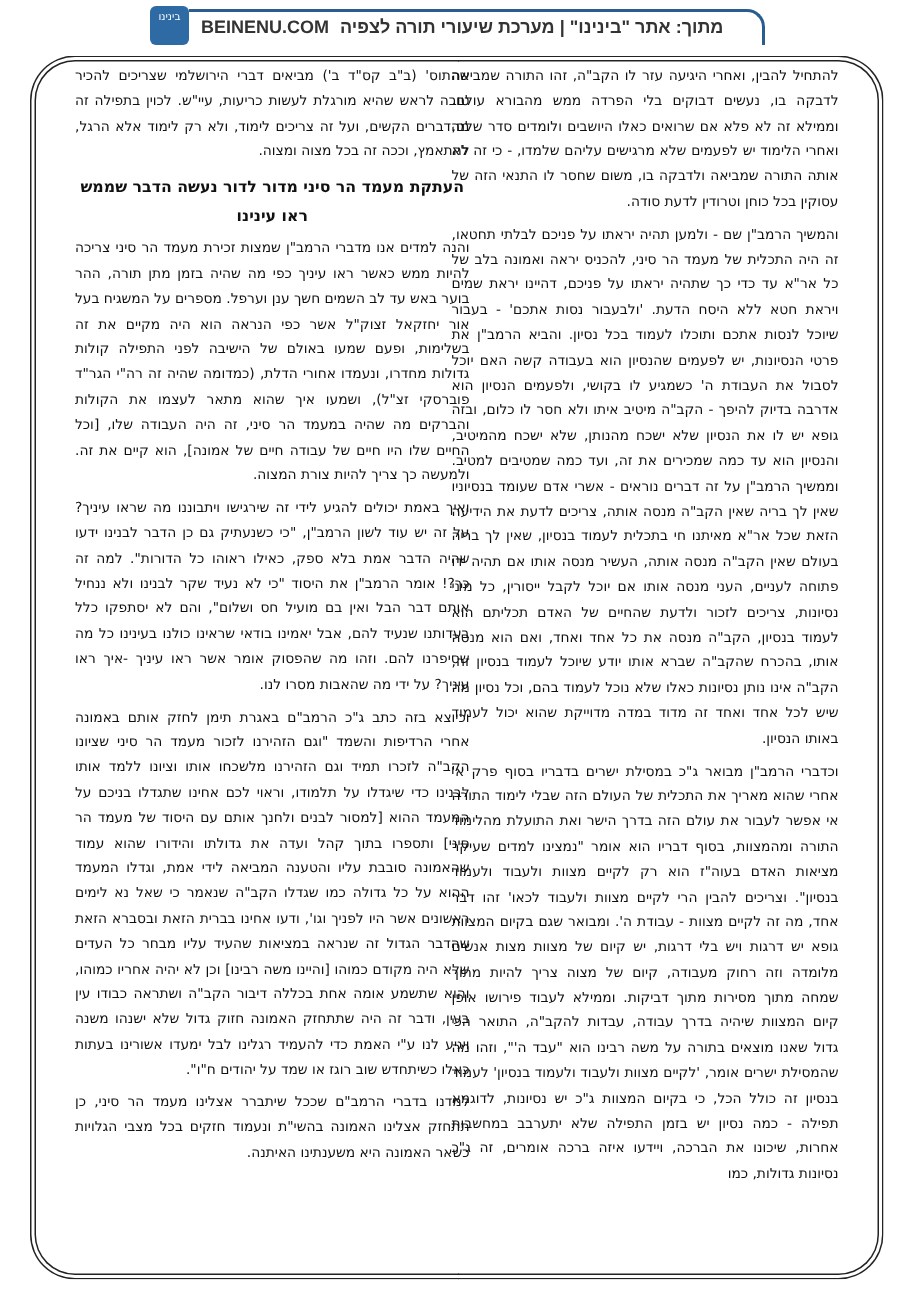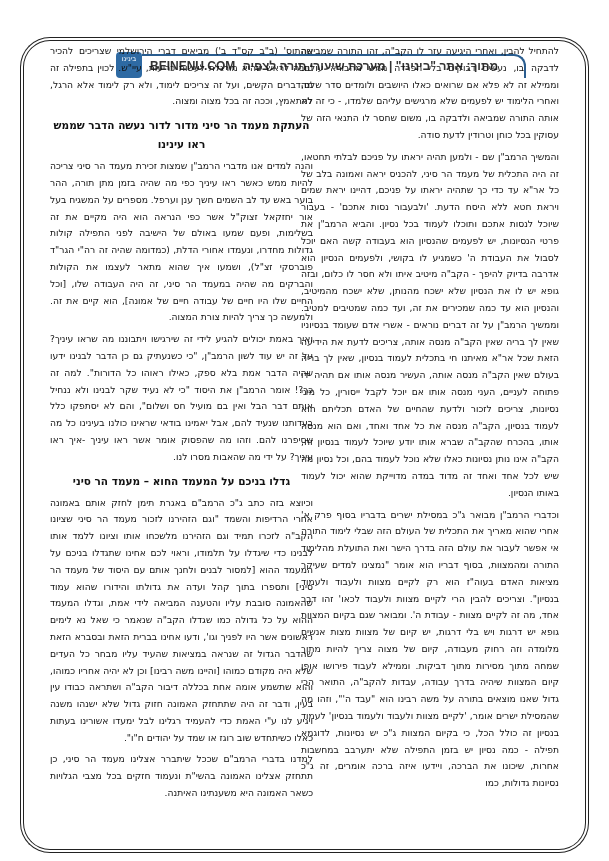--- a/index.html
+++ b/index.html
@@ -1,17 +1,17 @@
 <!DOCTYPE html>
 <html><head>
 <meta charset="utf-8">
 <style>
   html, body { margin: 0; padding: 0; background: #ffffff; }
   body { width: 609px; height: 861px; position: relative; overflow: hidden; font-family: "DejaVu Sans", sans-serif; color: #111; }
-  .header { position: absolute; top: 4px; left: 116px; width: 410px; height: 26px; margin-top: 48px; }
+  .header { position: absolute; top: 4px; left: 100px; width: 410px; height: 26px; }
   .header-line { position: absolute; left: 26px; right: 0; top: 2px; height: 22px; border-top: 2px solid #2a5d8f; border-right: 2px solid #2a5d8f; border-top-right-radius: 12px; }
   .logo { position: absolute; left: 0; top: 0; width: 26px; height: 26px; background: #2e6aa3; border-radius: 4px; color: #fff; font-size: 7px; text-align: center; line-height: 10px; padding-top: 2px; box-sizing: border-box; }
   .header-text { position: absolute; left: 34px; top: 7px; font-family: "Liberation Sans", sans-serif; font-size: 12px; font-weight: bold; color: #333; white-space: nowrap; }
   .header-text .site { margin-right: 4px; text-align: right; }
   .frame { position: absolute; left: 20px; right: 20px; top: 37px; bottom: 8px; }
   .frame-col { position: absolute; top: 0; bottom: 0; border: 4px double #222; box-sizing: border-box; }
   .frame-left { left: 0; width: 286px; border-top-left-radius: 30px; border-bottom-left-radius: 30px; border-right: none; }
   .frame-right { right: 0; width: 284px; border-top-right-radius: 30px; border-bottom-right-radius: 30px; border-left: none; }
   .col { position: absolute; top: 6px; bottom: 20px; direction: rtl; text-align: justify; font-family: "DejaVu Sans", sans-serif; font-size: 9.2px; line-height: 16.8px; overflow: hidden; }
   .col-right { right: 30px; width: 258px; margin-left: 41px; }
@@ -39,17 +39,16 @@
     <p>להתחיל להבין, ואחרי היגיעה עזר לו הקב"ה, זהו התורה שמביאה לדבקה בו, נעשים דבוקים בלי הפרדה ממש מהבורא עולם. וממילא זה לא פלא אם שרואים כאלו היושבים ולומדים סדר שלם, ואחרי הלימוד יש לפעמים שלא מרגישים עליהם שלמדו, - כי זה לא אותה התורה שמביאה ולדבקה בו, משום שחסר לו התנאי הזה של עסוקין בכל כוחן וטרודין לדעת סודה.</p>
     <p>והמשיך הרמב"ן שם - ולמען תהיה יראתו על פניכם לבלתי תחטאו, זה היה התכלית של מעמד הר סיני, להכניס יראה ואמונה בלב של כל אר"א עד כדי כך שתהיה יראתו על פניכם, דהיינו יראת שמים ויראת חטא ללא היסח הדעת. 'ולבעבור נסות אתכם' - בעבור שיוכל לנסות אתכם ותוכלו לעמוד בכל נסיון. והביא הרמב"ן את פרטי הנסיונות, יש לפעמים שהנסיון הוא בעבודה קשה האם יוכל לסבול את העבודת ה' כשמגיע לו בקושי, ולפעמים הנסיון הוא אדרבה בדיוק להיפך - הקב"ה מיטיב איתו ולא חסר לו כלום, ובזה גופא יש לו את הנסיון שלא ישכח מהנותן, שלא ישכח מהמיטיב, והנסיון הוא עד כמה שמכירים את זה, ועד כמה שמטיבים למטיב. וממשיך הרמב"ן על זה דברים נוראים - אשרי אדם שעומד בנסיוניו שאין לך בריה שאין הקב"ה מנסה אותה, צריכים לדעת את הידיעה הזאת שכל אר"א מאיתנו חי בתכלית לעמוד בנסיון, שאין לך בריה בעולם שאין הקב"ה מנסה אותה, העשיר מנסה אותו אם תהיה ידו פתוחה לעניים, העני מנסה אותו אם יוכל לקבל ייסורין, כל מיני נסיונות, צריכים לזכור ולדעת שהחיים של האדם תכליתם הוא לעמוד בנסיון, הקב"ה מנסה את כל אחד ואחד, ואם הוא מנסה אותו, בהכרח שהקב"ה שברא אותו יודע שיוכל לעמוד בנסיון זה, הקב"ה אינו נותן נסיונות כאלו שלא נוכל לעמוד בהם, וכל נסיון מה שיש לכל אחד ואחד זה מדוד במדה מדוייקת שהוא יכול לעמוד באותו הנסיון.</p>
     <p>וכדברי הרמב"ן מבואר ג"כ במסילת ישרים בדבריו בסוף פרק א' אחרי שהוא מאריך את התכלית של העולם הזה שבלי לימוד התורה אי אפשר לעבור את עולם הזה בדרך הישר ואת התועלת מהלימוד התורה ומהמצוות, בסוף דבריו הוא אומר "נמצינו למדים שעיקר מציאות האדם בעוה"ז הוא רק לקיים מצוות ולעבוד ולעמוד בנסיון". וצריכים להבין הרי לקיים מצוות ולעבוד לכאו' זהו דבר אחד, מה זה לקיים מצוות - עבודת ה'. ומבואר שגם בקיום המצוות גופא יש דרגות ויש בלי דרגות, יש קיום של מצוות מצות אנשים מלומדה וזה רחוק מעבודה, קיום של מצוה צריך להיות מתוך שמחה מתוך מסירות מתוך דביקות. וממילא לעבוד פירושו אופן קיום המצוות שיהיה בדרך עבודה, עבדות להקב"ה, התואר הכי גדול שאנו מוצאים בתורה על משה רבינו הוא "עבד ה'", וזהו מה שהמסילת ישרים אומר, 'לקיים מצוות ולעבוד ולעמוד בנסיון' לעמוד בנסיון זה כולל הכל, כי בקיום המצוות ג"כ יש נסיונות, לדוגמא תפילה - כמה נסיון יש בזמן התפילה שלא יתערבב במחשבות אחרות, שיכונו את הברכה, ויידעו איזה ברכה אומרים, זה ג"כ נסיונות גדולות, כמו</p>
   </div>
 
   <div class="col col-left">
     <p>שהתוס' (ב"ב קס"ד ב') מביאים דברי הירושלמי שצריכים להכיר טובה לראש שהיא מורגלת לעשות כריעות, עיי"ש. לכוין בתפילה זה מהדברים הקשים, ועל זה צריכים לימוד, ולא רק לימוד אלא הרגל, להתאמץ, וככה זה בכל מצוה ומצוה.</p>
     <h3>העתקת מעמד הר סיני מדור לדור נעשה הדבר שממש ראו עינינו</h3>
     <p>והנה למדים אנו מדברי הרמב"ן שמצות זכירת מעמד הר סיני צריכה להיות ממש כאשר ראו עיניך כפי מה שהיה בזמן מתן תורה, ההר בוער באש עד לב השמים חשך ענן וערפל. מספרים על המשגיח בעל אור יחזקאל זצוק"ל אשר כפי הנראה הוא היה מקיים את זה בשלימות, ופעם שמעו באולם של הישיבה לפני התפילה קולות גדולות מחדרו, ונעמדו אחורי הדלת, (כמדומה שהיה זה רה"י הגר"ד פוברסקי זצ"ל), ושמעו איך שהוא מתאר לעצמו את הקולות והברקים מה שהיה במעמד הר סיני, זה היה העבודה שלו, [וכל החיים שלו היו חיים של עבודה חיים של אמונה], הוא קיים את זה. ולמעשה כך צריך להיות צורת המצוה.</p>
     <p>ואיך באמת יכולים להגיע לידי זה שירגישו ויתבוננו מה שראו עיניך? על זה יש עוד לשון הרמב"ן, "כי כשנעתיק גם כן הדבר לבנינו ידעו שהיה הדבר אמת בלא ספק, כאילו ראוהו כל הדורות". למה זה כך?! אומר הרמב"ן את היסוד "כי לא נעיד שקר לבנינו ולא ננחיל אותם דבר הבל ואין בם מועיל חס ושלום", והם לא יסתפקו כלל בעדותנו שנעיד להם, אבל יאמינו בודאי שראינו כולנו בעינינו כל מה שסיפרנו להם. וזהו מה שהפסוק אומר אשר ראו עיניך -איך ראו עיניך? על ידי מה שהאבות מסרו לנו.</p>
-    <h3>גדלו בניכם על המעמד החוא – מעמד הר סיני</h3>
     <p>וכיוצא בזה כתב ג"כ הרמב"ם באגרת תימן לחזק אותם באמונה אחרי הרדיפות והשמד "וגם הזהירנו לזכור מעמד הר סיני שציונו הקב"ה לזכרו תמיד וגם הזהירנו מלשכחו אותו וציונו ללמד אותו לבנינו כדי שיגדלו על תלמודו, וראוי לכם אחינו שתגדלו בניכם על המעמד ההוא [למסור לבנים ולחנך אותם עם היסוד של מעמד הר סיני] ותספרו בתוך קהל ועדה את גדולתו והידורו שהוא עמוד שהאמונה סובבת עליו והטענה המביאה לידי אמת, וגדלו המעמד ההוא על כל גדולה כמו שגדלו הקב"ה שנאמר כי שאל נא לימים ראשונים אשר היו לפניך וגו', ודעו אחינו בברית הזאת ובסברא הזאת שהדבר הגדול זה שנראה במציאות שהעיד עליו מבחר כל העדים שלא היה מקודם כמוהו [והיינו משה רבינו] וכן לא יהיה אחריו כמוהו, והוא שתשמע אומה אחת בכללה דיבור הקב"ה ושתראה כבודו עין בעין, ודבר זה היה שתתחזק האמונה חזוק גדול שלא ישנהו משנה ויגיע לנו ע"י האמת כדי להעמיד רגלינו לבל ימעדו אשורינו בעתות כאלו כשיתחדש שוב רוגז או שמד על יהודים ח"ו".</p>
     <p>למדנו בדברי הרמב"ם שככל שיתברר אצלינו מעמד הר סיני, כן תתחזק אצלינו האמונה בהשי"ת ונעמוד חזקים בכל מצבי הגלויות כשאר האמונה היא משענתינו האיתנה.</p>
   </div>
 </div>
 
 </body></html>

